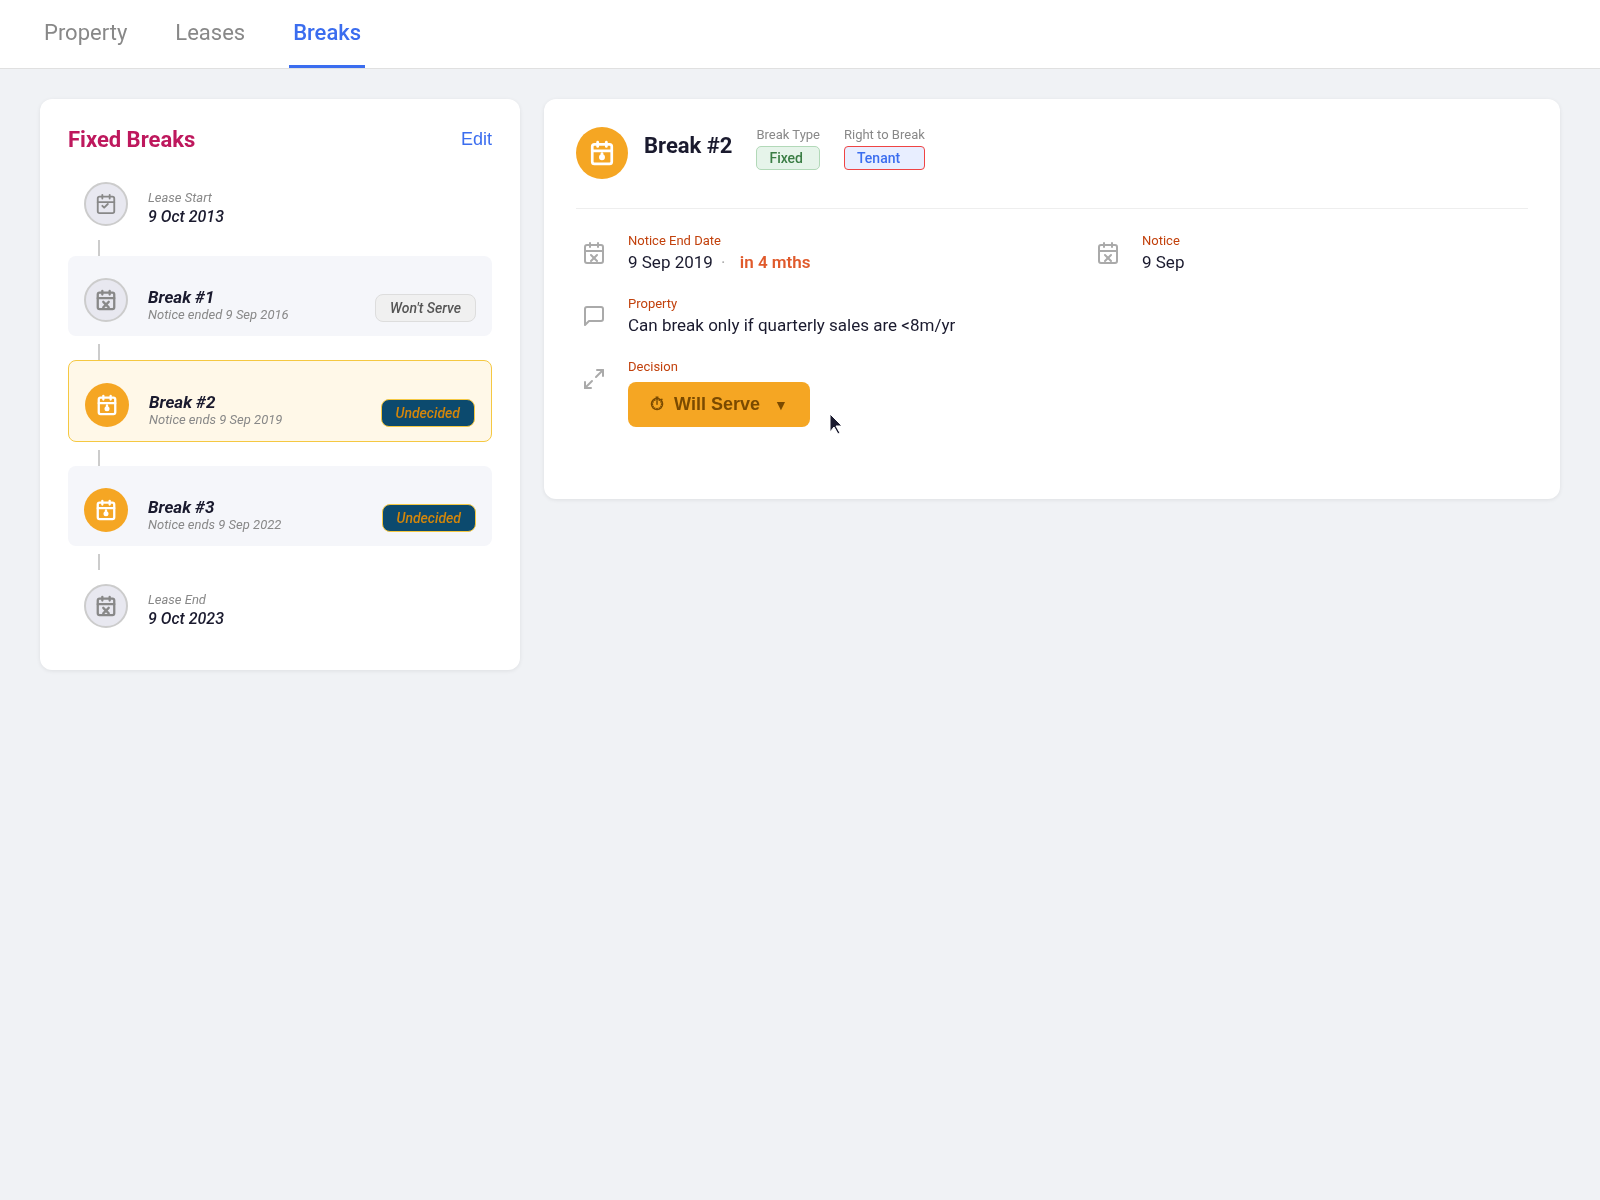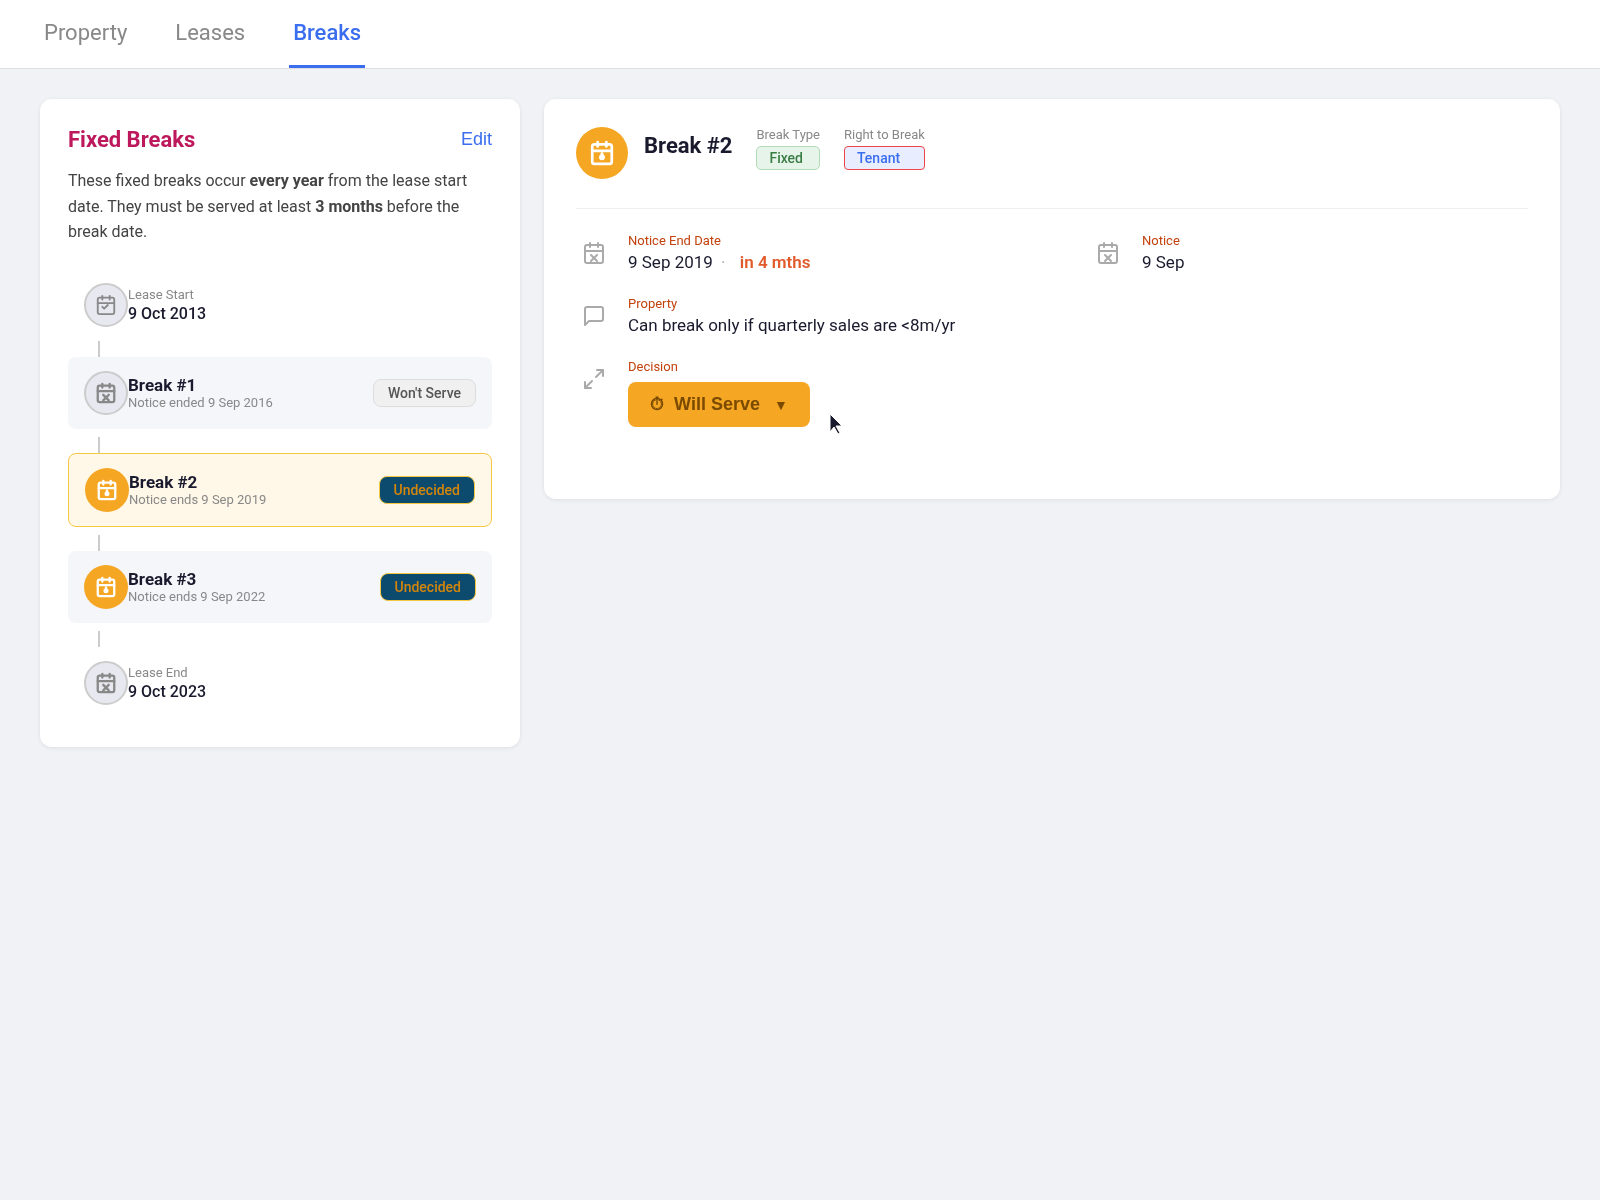--- a/index.html
+++ b/index.html
@@ -82,25 +82,26 @@
 
     
     .timeline {
       display: flex;
       flex-direction: column;
       position: relative;
     }
 
     .timeline-item {
       display: flex;
-      align-items: center;
-      gap: 0;
+      align-items: flex-end;
+      gap: 20px;
       padding: 14px 16px;
       border-radius: 8px;
       position: relative;
+      font-style: italic;
     }
     .timeline-item.break-item {
       background: #f5f6fa;
       margin-bottom: 8px;
     }
     .timeline-item.endpoint {
       margin-bottom: 0;
     }
 
     .timeline-connector {
@@ -152,20 +153,21 @@
     .timeline-subtitle {
       font-size: 13px;
       color: #888;
     }
 
     .badge {
       padding: 5px 14px;
       border-radius: 8px;
       font-size: 14px;
       font-weight: 500;
+      margin-top: 24px;
     }
     .badge-gray {
       background: #f0f0f0;
       color: #555;
       border: 1px solid #ddd;
     }
     .badge-yellow {
       background: #0c4a6e;
       color: #d4860a;
       border: 1px solid #f5c842;
@@ -312,23 +314,20 @@
 </nav>
 
 <div class="main-content">
 
   <div class="left-card">
     <div class="card-header">
       <h2 class="card-title">Fixed Breaks</h2>
       <button class="edit-btn">Edit</button>
     </div>
 
-    <p class="card-description">
-      <span>These fixed breaks occur </span><strong>every year</strong><span> from the lease start date. They must be served at least </span><strong>3 months</strong><span> before the break date.</span>
-    </p>
 
     <div class="timeline">
 
       <div class="timeline-item endpoint">
         <div class="timeline-icon icon-gray">
           <svg width="22" height="22" viewBox="0 0 24 24" fill="none" stroke="#888" stroke-width="2" stroke-linecap="round" stroke-linejoin="round">
               <rect x="3" y="4" width="18" height="18" rx="2"></rect>
               <line x1="16" y1="2" x2="16" y2="6"></line>
               <line x1="8" y1="2" x2="8" y2="6"></line>
               <line x1="3" y1="10" x2="21" y2="10"></line>

